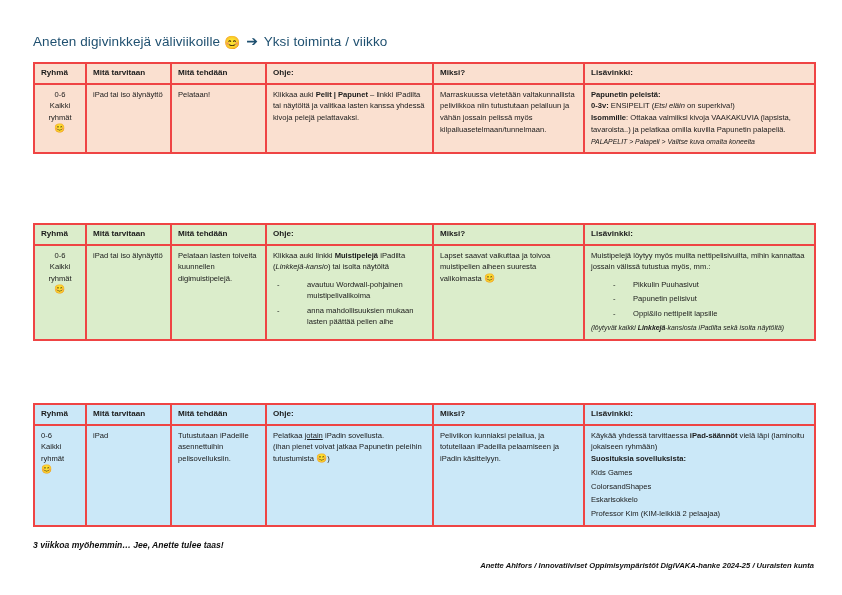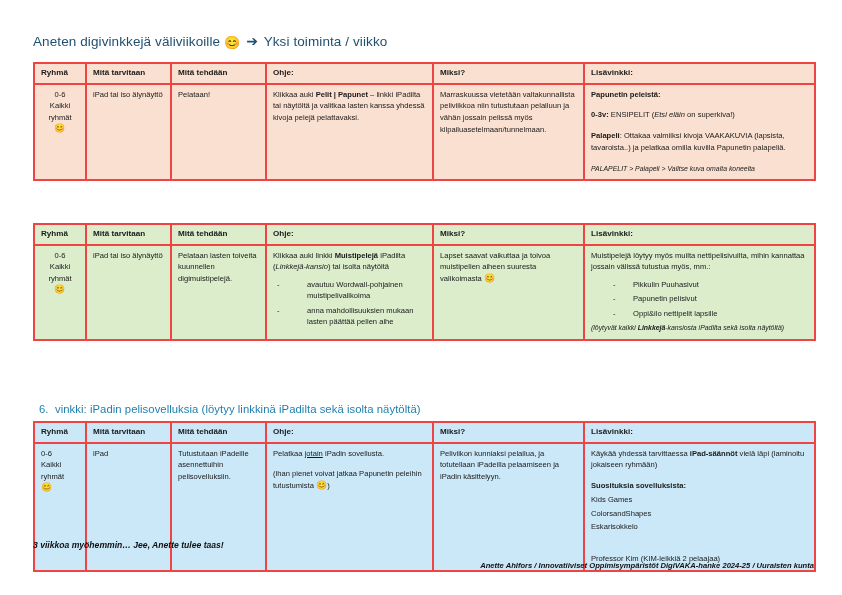--- a/index.html
+++ b/index.html
@@ -83,21 +83,21 @@
   
   .t-peach th, .t-peach td { background: #FAE0D0; border-color: #7a7a7a; }
   .t-green th, .t-green td { background: #DBEDCB; border-color: #6f6f6f; }
   .t-blue  th, .t-blue  td { background: #CBE8F8; border-color: #6f6f6f; }
 
   .cell-center { text-align: center !important; }
   .cell-center .ln { display: block; }
   .emoji-sm { font-size: 9px; line-height: 1; }
 
   p.cp { margin: 0 0 0 0; }
-  p.cp + p.cp { margin-top: 9px; }
+  p.cp + p.cp { }
   .tight + .tight { margin-top: 0; }
   b.bb { font-weight: bold; }
   i.ii { font-style: italic; }
   .small-it {
     font-style: italic;
     font-size: 6.9px;
   }
   ul.dash {
     list-style: none;
     margin: 6px 0 0 0;
@@ -183,21 +183,21 @@
           </td>
           <td>iPad tai iso älynäyttö</td>
           <td>Pelataan!</td>
           <td>
             <p class="cp"><span>Klikkaa auki </span><b class="bb">Pelit | Papunet</b><span> – linkki iPadilta tai näytöltä ja valitkaa lasten kanssa yhdessä kivoja pelejä pelattavaksi.</span></p>
           </td>
           <td>Marraskuussa vietetään valtakunnallista peliviikkoa niin tutustutaan pelailuun ja vähän jossain pelissä myös kilpailuasetelmaan/tunnelmaan.</td>
           <td>
             <p class="cp"><b class="bb">Papunetin peleistä:</b></p>
             <p class="cp"><b class="bb">0-3v:</b><span> ENSIPELIT (</span><i class="ii">Etsi eläin</i><span> on superkiva!)</span></p>
-            <p class="cp"><b class="bb">Palapeli</b><span>: Ottakaa valmiiksi kivoja VAAKAKUVIA (lapsista, tavaroista..) ja pelatkaa omilla kuvilla Papunetin palapeliä.</span></p>
+            <p class="cp"><b class="bb">Isommille</b><span>: Ottakaa valmiiksi kivoja VAAKAKUVIA (lapsista, tavaroista..) ja pelatkaa omilla kuvilla Papunetin palapeliä.</span></p>
             <p class="cp tight"><span class="small-it">PALAPELIT &gt; Palapeli &gt;  Valitse kuva omalta koneelta</span></p>
           </td>
         </tr>
       </tbody>
     </table>
   </div>
 
   <div class="section s2" style="top:223px;">
     <table class="tip-table t-green">
       <colgroup>
@@ -247,23 +247,20 @@
               <li>Oppi&amp;ilo nettipelit lapsille</li>
             </ul>
             <p class="cp"><span class="small-it"><span>(löytyvät kaikki </span><b>Linkkejä</b><span>-kansiosta iPadilta sekä isolta näytöltä)</span></span></p>
           </td>
         </tr>
       </tbody>
     </table>
   </div>
 
   <div class="section s3" style="top:403px;">
-    <div class="section-heading">
-      <span class="num">6.</span><span>vinkki: iPadin pelisovelluksia (löytyy linkkinä iPadilta sekä isolta näytöltä)</span>
-    </div>
     <table class="tip-table t-blue">
       <colgroup>
         <col class="c-ryhma">
           <col class="c-tarv">
           <col class="c-teh">
           <col class="c-ohje">
           <col class="c-miksi">
           <col class="c-lisa">
       </colgroup>
       <thead>
@@ -290,21 +287,21 @@
             <p class="cp"><span>Pelatkaa </span><span class="u">jotain</span><span> iPadin sovellusta.</span></p>
             <p class="cp"><span>(ihan pienet voivat jatkaa Papunetin peleihin tutustumista </span><span class="emoji-sm">😊</span><span>)</span></p>
           </td>
           <td>Peliviikon kunniaksi pelailua, ja totutellaan iPadeilla pelaamiseen ja iPadin käsittelyyn.</td>
           <td>
             <p class="cp"><span>Käykää yhdessä tarvittaessa </span><b class="bb">iPad-säännöt</b><span> vielä läpi (laminoitu jokaiseen ryhmään)</span></p>
             <p class="cp"><b class="bb">Suosituksia sovelluksista:</b></p>
             <p class="cp tight" style="margin-top:2px;">Kids Games</p>
             <p class="cp tight" style="margin-top:2px;">ColorsandShapes</p>
             <p class="cp tight" style="margin-top:2px;">Eskarisokkelo</p>
-            <p class="cp tight" style="margin-top:20px;">Professor Kim (KIM-leikkiä 2 pelaajaa)</p>
+            <p class="cp tight" style="margin-top:2px;">Professor Kim (KIM-leikkiä 2 pelaajaa)</p>
           </td>
         </tr>
       </tbody>
     </table>
   </div>
 
   <div class="footer-note">3 viikkoa myöhemmin… Jee, Anette tulee taas!</div>
   <div class="footer-credit">Anette Ahlfors / Innovatiiviset Oppimisympäristöt DigiVAKA-hanke 2024-25 / Uuraisten kunta</div>
 
 </div>

